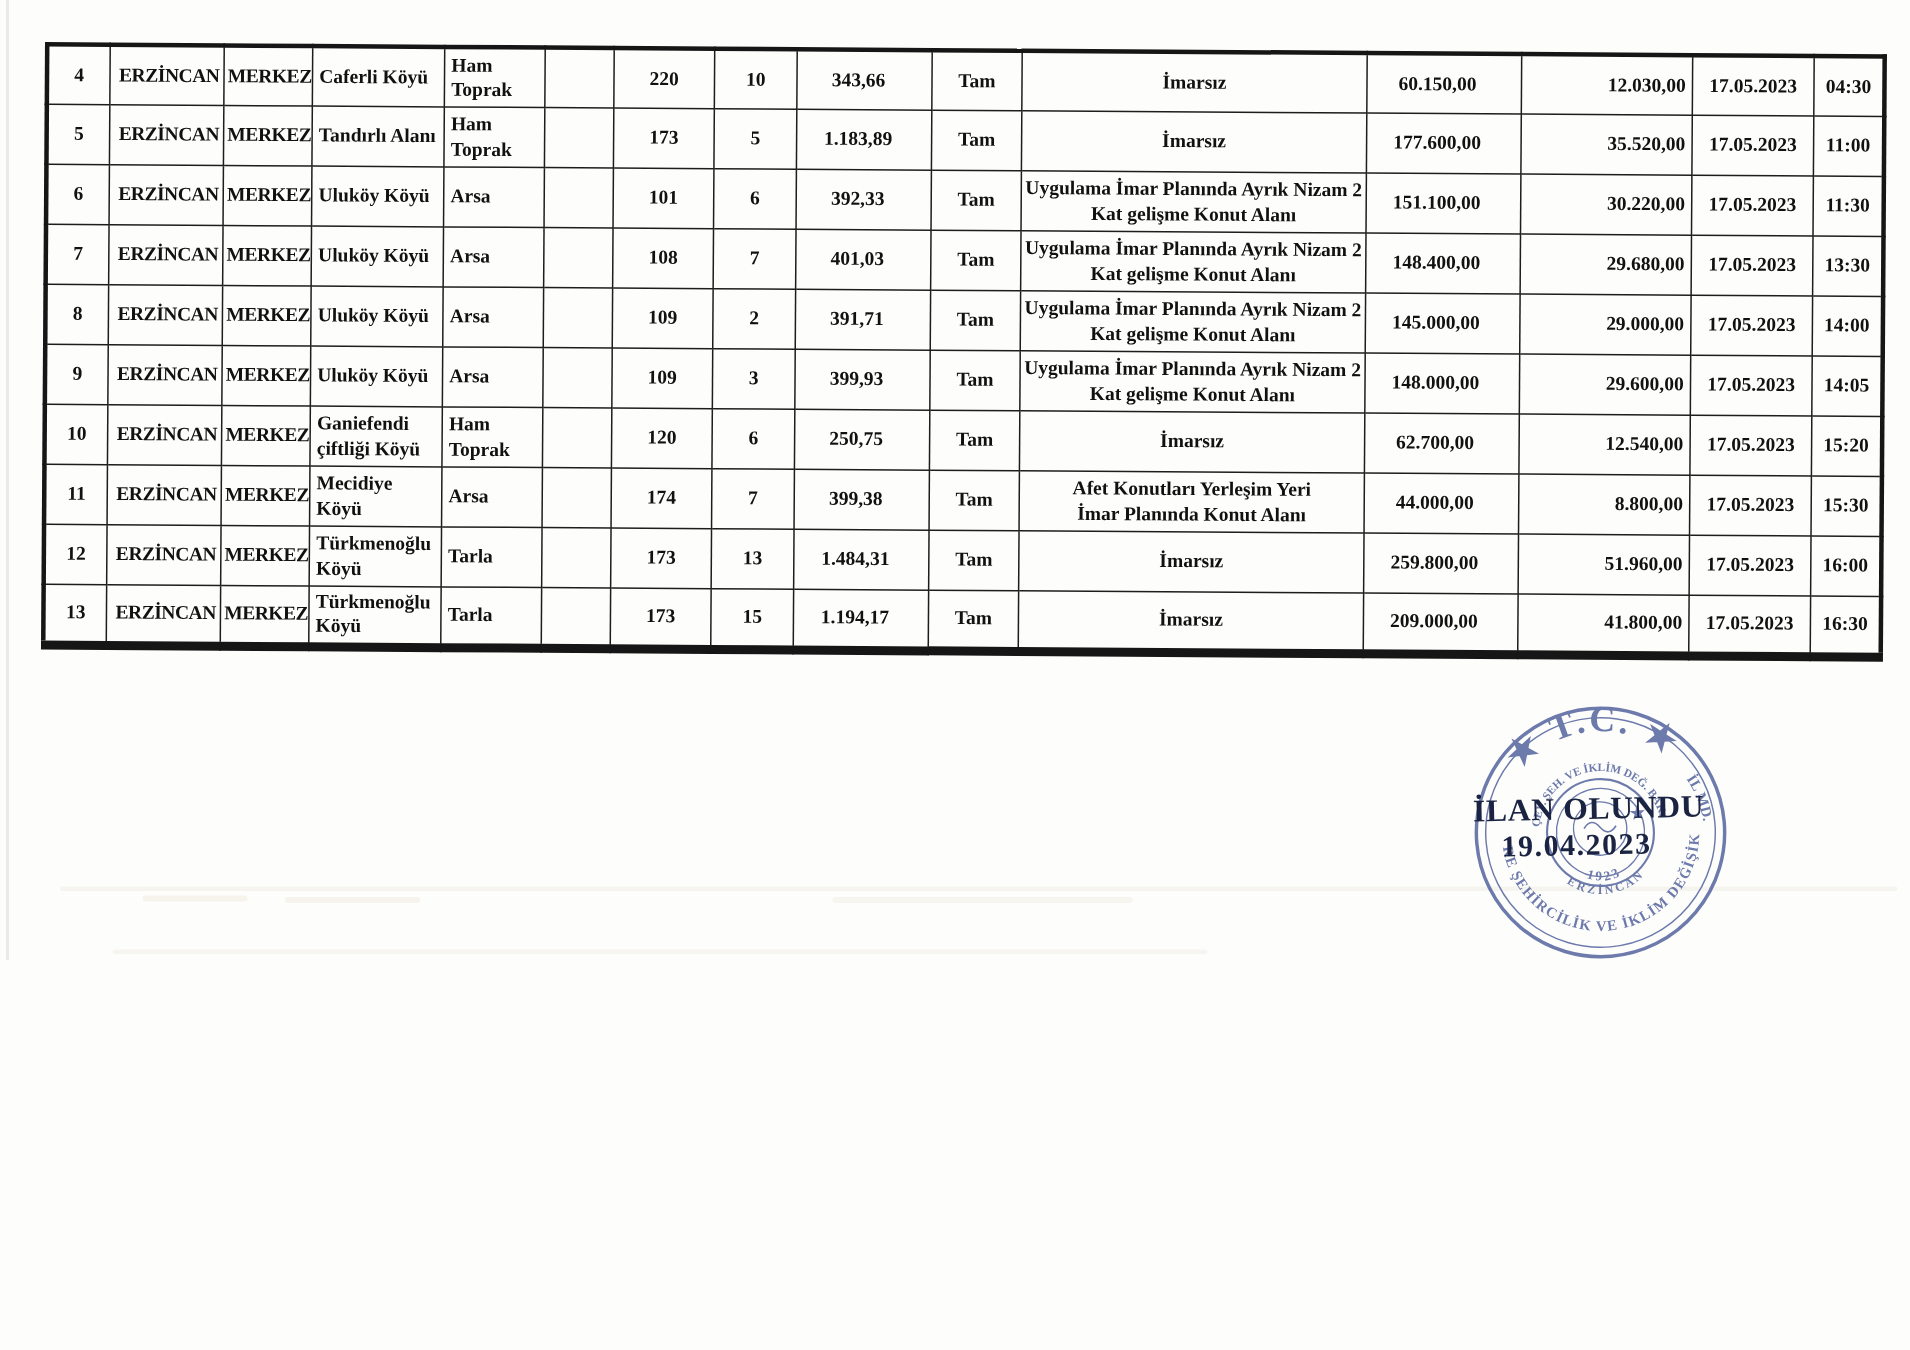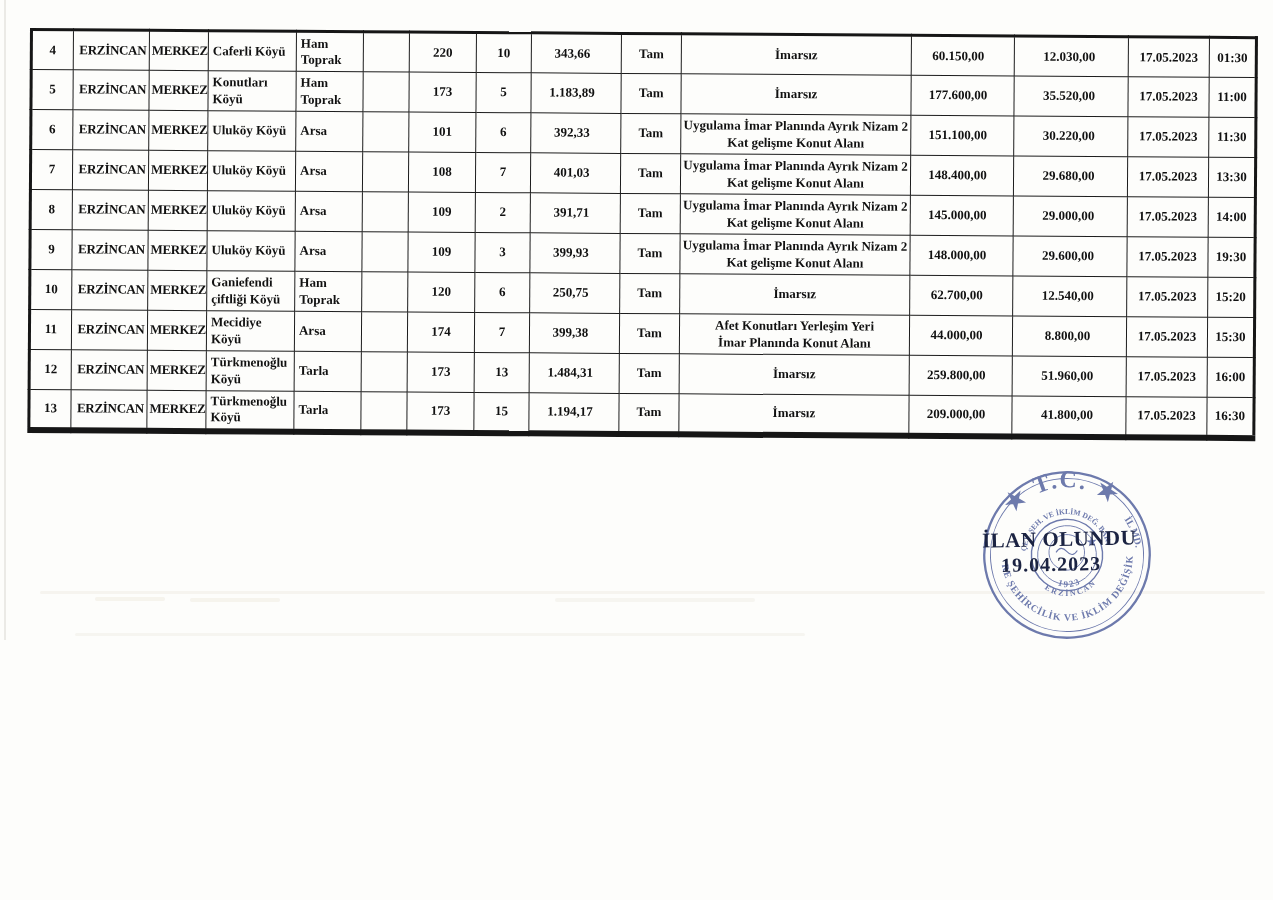--- a/index.html
+++ b/index.html
@@ -38,21 +38,21 @@
   }
   td.col-no       { text-align:center; }
   td.col-province { text-align:center; padding-left:3px; letter-spacing:-0.3px; }
   td.col-district { text-align:right; padding-left:2px; letter-spacing:-0.3px; }
   td.col-village  { text-align:left; padding-left:4px;margin-top:42px; }
   td.col-type     { text-align:left; padding-left:4px; }
   td.col-ada, td.col-parsel, td.col-share, td.col-date, td.col-time { text-align:center; }
   td.col-area     { text-align:center; padding-right:8px; }
   td.col-zoning   { text-align:center; font-size:12px; }
   td.col-value    { text-align:center; padding-right:9px; }
-  td.col-deposit  { text-align:center; padding-right:4px; }
+  td.col-deposit  { text-align:right; padding-right:4px; }
   td.col-date     { font-size:12.5px; }
   td.col-time     { font-size:12.5px; }
 
   
   .stamp { position:absolute; left:978px; top:464px; width:178px; height:182px;
     z-index:3; transform:rotate(-5deg); opacity:.88; }
   .stamp svg { width:100%; height:100%; }
   .overprint { position:absolute; z-index:4; color:#1b2342;
     font-family:"Liberation Serif", serif; font-weight:bold; white-space:nowrap; }
   .overprint-1 { left:982px; top:527px; font-size:21px; letter-spacing:.5px;
@@ -101,27 +101,27 @@
 Toprak</td>
             <td class="col-extra"></td>
             <td class="col-ada">220</td>
             <td class="col-parsel">10</td>
             <td class="col-area">343,66</td>
             <td class="col-share">Tam</td>
             <td class="col-zoning">İmarsız</td>
             <td class="col-value">60.150,00</td>
             <td class="col-deposit">12.030,00</td>
             <td class="col-date">17.05.2023</td>
-            <td class="col-time">01:30</td>
+            <td class="col-time">04:30</td>
           </tr>
           <tr>
             <td class="col-no">5</td>
             <td class="col-province">ERZİNCAN</td>
             <td class="col-district">MERKEZ</td>
-            <td class="col-village">Konutları Köyü</td>
+            <td class="col-village">Tandırlı Alanı</td>
             <td class="col-type">Ham
 Toprak</td>
             <td class="col-extra"></td>
             <td class="col-ada">173</td>
             <td class="col-parsel">5</td>
             <td class="col-area">1.183,89</td>
             <td class="col-share">Tam</td>
             <td class="col-zoning">İmarsız</td>
             <td class="col-value">177.600,00</td>
             <td class="col-deposit">35.520,00</td>
@@ -191,21 +191,21 @@
             <td class="col-extra"></td>
             <td class="col-ada">109</td>
             <td class="col-parsel">3</td>
             <td class="col-area">399,93</td>
             <td class="col-share">Tam</td>
             <td class="col-zoning">Uygulama İmar Planında Ayrık Nizam 2
 Kat gelişme Konut Alanı</td>
             <td class="col-value">148.000,00</td>
             <td class="col-deposit">29.600,00</td>
             <td class="col-date">17.05.2023</td>
-            <td class="col-time">19:30</td>
+            <td class="col-time">14:05</td>
           </tr>
           <tr>
             <td class="col-no">10</td>
             <td class="col-province">ERZİNCAN</td>
             <td class="col-district">MERKEZ</td>
             <td class="col-village">Ganiefendi
 çiftliği Köyü</td>
             <td class="col-type">Ham
 Toprak</td>
             <td class="col-extra"></td>

